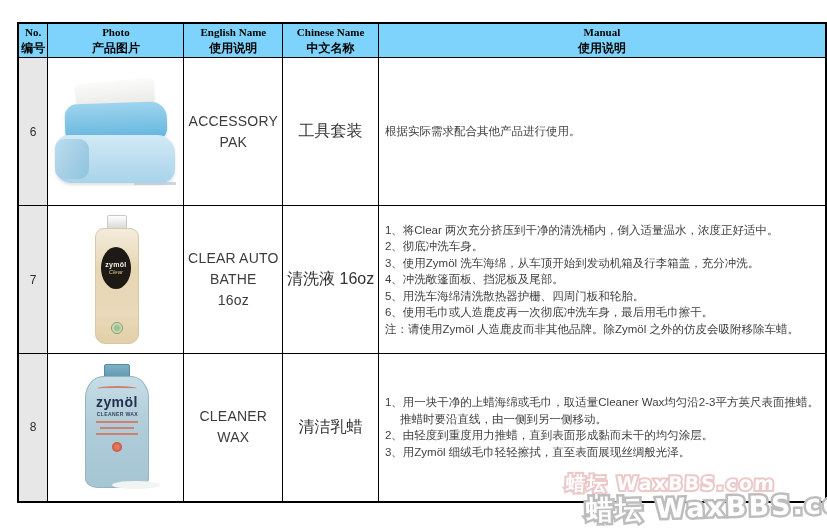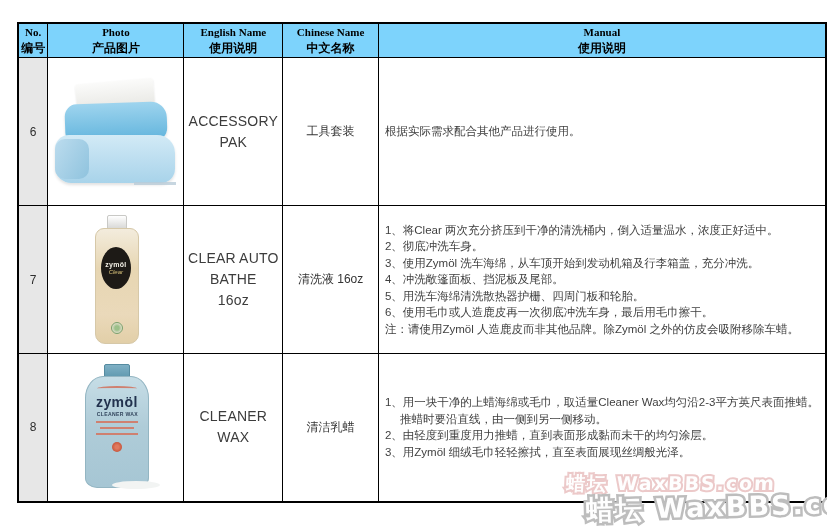--- a/index.html
+++ b/index.html
@@ -10,21 +10,21 @@
   table.product-table{position:absolute;left:17px;top:22px;border-collapse:collapse;
         table-layout:fixed;border:2px solid #000;}
   .product-table th,.product-table td{border:1px solid #000;padding:0;vertical-align:middle;overflow:hidden;}
   .product-table th{background:#7dd3fc;height:33px;font-size:11px;line-height:1.35;color:#000;font-family:Liberation Serif, serif;}
   .hd-en{font-weight:bold;}
   .hd-cn{font-weight:bold;font-size:12px;}
   tr.product-row{height:148px;}
   td.no-cell{background:#e7e7e7;text-align:center;font-size:12px;color:#2e2e2e;}
   td.photo-cell{text-align:center;background:#fff;}
   td.name-cell{text-align:center;font-size:14px;color:#3c3c3c;letter-spacing:.2px;line-height:1.5;}
-  td.cname-cell{text-align:center;font-size:12px;color:#333;}
+  td.cname-cell{text-align:center;font-size:16px;color:#333;}
   td.manual-cell{padding:4px 6px;font-size:11.5px;color:#3f3f3f;margin-left:44px;}
   .mline{line-height:16.5px;white-space:nowrap;}
   .mline.indent{padding-left:15px;}
 
   
   .photo-towels{position:relative;width:128px;height:118px;margin:0 auto;}
   .white-box{position:absolute;left:24px;top:8px;width:78px;height:26px;background:linear-gradient(180deg,#fbfbfa,#e9e9e5);
         border-radius:3px;transform:rotate(-5deg);box-shadow:0 1px 2px rgba(0,0,0,.12);}
   .towel-middle{position:absolute;left:13px;top:30px;width:102px;height:40px;border-radius:12px 16px 14px 12px;
         background:linear-gradient(180deg,#9ed4ee,#5fb3dc);transform:rotate(-2deg);box-shadow:0 2px 3px rgba(0,0,0,.12);}

